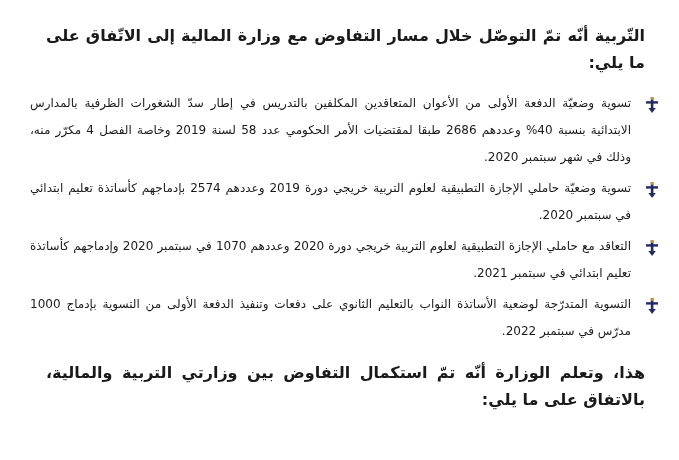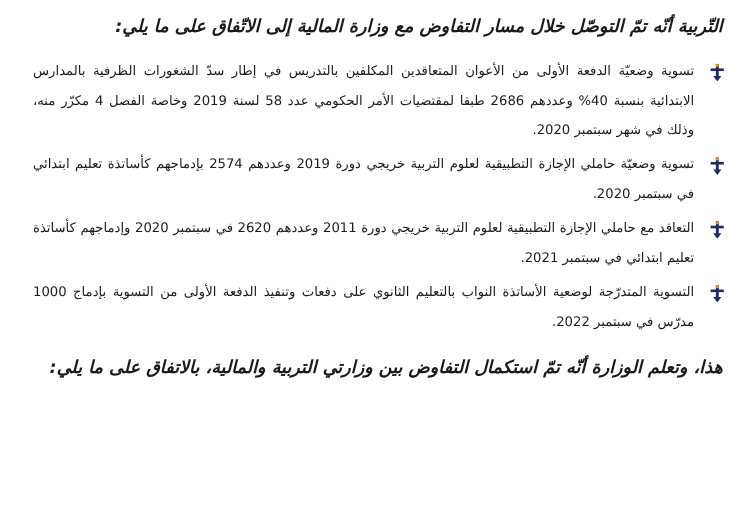--- a/index.html
+++ b/index.html
@@ -14,26 +14,25 @@
     font-family: "DejaVu Sans", sans-serif;
     color: #1a1a1a;
   }
   .doc {
     direction: rtl;
     padding: 6px 18px 0 30px;
     box-sizing: border-box;
     width: 679px;
   }
   .intro, .middle {
-    margin: 4px;
+    margin: 16px;
     font-size: 16px;
     line-height: 27px;
     text-align: justify;
     font-weight: 600;
-    font-style: italic;
   }
   .intro { margin-bottom: 14px; }
   .middle { margin-top: 14px; margin-bottom: 12px; }
   ul.bullets {
     list-style: none;
     margin: 0;
     padding: 0;
   }
   ul.bullets li {
     position: relative;
@@ -85,21 +84,21 @@
     </li>
     <li>
       <span class="bullet-icon">
         <svg width="14" height="16" viewBox="0 0 14 16">
           <rect x="5.8" y="0" width="2.6" height="12.5" fill="#232a63"></rect>
           <rect x="1" y="4.2" width="12" height="2.4" fill="#232a63"></rect>
           <path d="M3.4 11 L7.1 16 L10.8 11 Z" fill="#232a63"></path>
           <rect x="5.8" y="0" width="2.6" height="2.8" fill="#d98e2f"></rect>
         </svg>
       </span>
-      <span class="li-text">التعاقد مع حاملي الإجازة التطبيقية لعلوم التربية خريجي دورة 2011 وعددهم 2620 في سبتمبر 2020 وإدماجهم كأساتذة تعليم ابتدائي في سبتمبر 2021.</span>
+      <span class="li-text">التعاقد مع حاملي الإجازة التطبيقية لعلوم التربية خريجي دورة 2020 وعددهم 1070 في سبتمبر 2020 وإدماجهم كأساتذة تعليم ابتدائي في سبتمبر 2021.</span>
     </li>
     <li>
       <span class="bullet-icon">
         <svg width="14" height="16" viewBox="0 0 14 16">
           <rect x="5.8" y="0" width="2.6" height="12.5" fill="#232a63"></rect>
           <rect x="1" y="4.2" width="12" height="2.4" fill="#232a63"></rect>
           <path d="M3.4 11 L7.1 16 L10.8 11 Z" fill="#232a63"></path>
           <rect x="5.8" y="0" width="2.6" height="2.8" fill="#d98e2f"></rect>
         </svg>
       </span>

